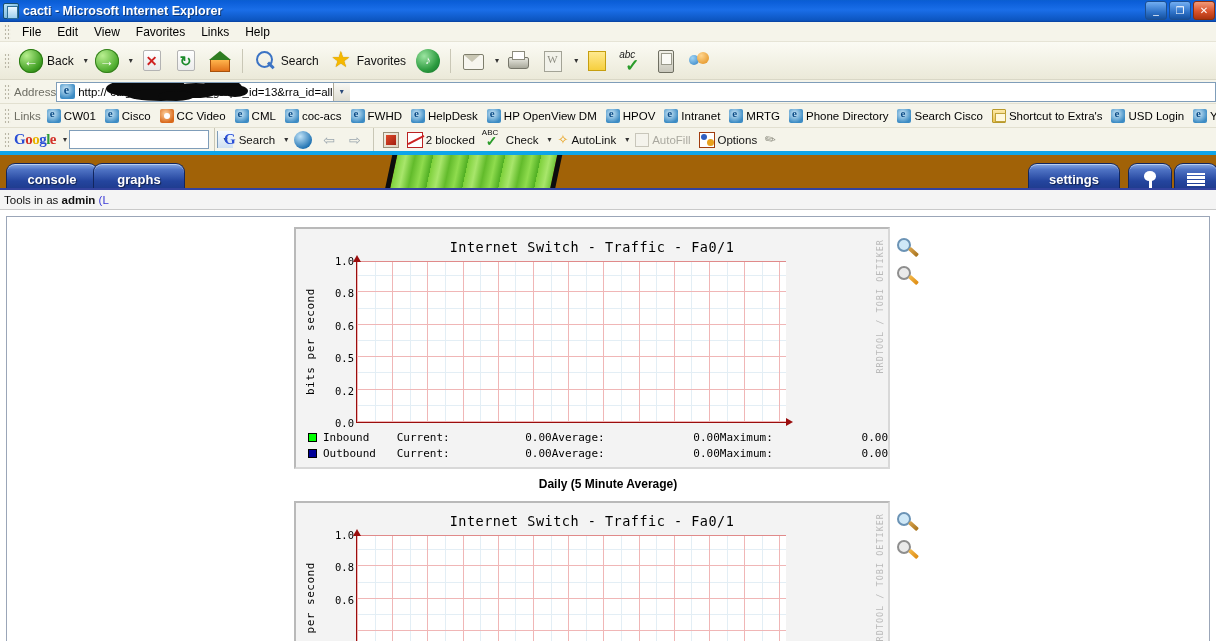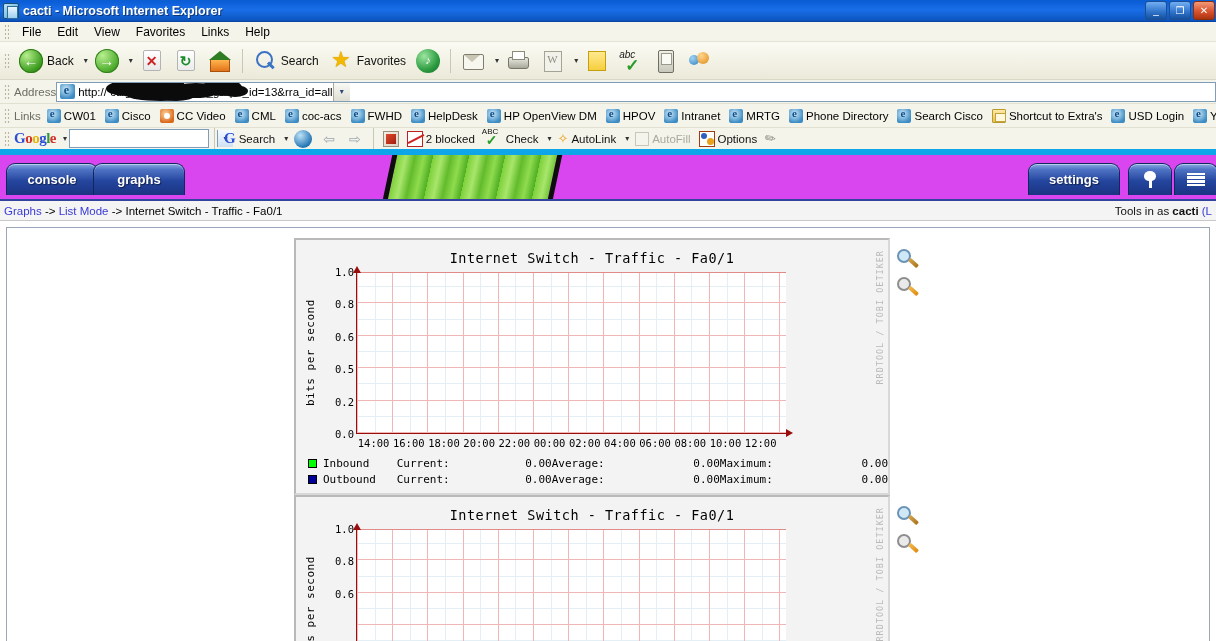--- a/index.html
+++ b/index.html
@@ -142,21 +142,21 @@
   .link-ico:after { content:"e"; position:absolute; left:3px; top:-2px; color:#0b4b86; font-weight:bold; font-size:11px;
     font-family:"Liberation Serif", serif; }
   .link-ico.media { background: radial-gradient(circle at 40% 35%, #ffd3a0, #d9691b 72%); }
   .link-ico.media:after { content:""; left:4px; top:4px; width:6px;height:6px;border-radius:50%;background:#fff; }
   .link-ico.folder { background: linear-gradient(180deg,#fde9a8,#e9c14e); border:1px solid #b99a2b; border-radius:1px;}
   .link-ico.folder:after { content:""; left:2px; top:3px; width:9px; height:7px; background:#fff8dc; border:1px solid #c0a33c; }
   .link-text { font-size:11.5px; color:#000; }
 
   
   .gbar { height:27px; background:#f5f4ea; display:flex; align-items:center; padding-left:4px;
-    border-bottom:6px solid #0ea5e9; overflow:hidden; white-space:nowrap; }
+    border-bottom:4px solid #0ea5e9; overflow:hidden; white-space:nowrap; }
   .glogo { font-family:"Liberation Serif", serif; font-size:15px; font-weight:bold; letter-spacing:-.5px; margin-right:2px; }
   .glogo .b{color:#2a4fd6}.glogo .r{color:#d3322a}.glogo .y{color:#e9b402}.glogo .g{color:#2e9a38}
   .gsearch-box { width:140px; height:19px; background:#fff; border:1px solid #7f9db9; display:flex; align-items:center; }
   .gsearch-input { flex:1; font-size:11px; border:0; outline:none; padding-left:3px; color:#000; background:transparent; }
   .gsearch-drop { width:16px;height:17px;flex:none;background:linear-gradient(180deg,#f7fbff,#cfe0f2);
     border-left:1px solid #7f9db9; display:flex;align-items:center;justify-content:center;font-size:8px;color:#23487c;}
   .gitem { display:flex; align-items:center; padding:0 4px; height:22px; }
   .gitem .t { font-size:11.5px; color:#111; margin-left:3px; }
   .gitem .t.dim { color:#aaa9a0; }
   .g-G { font-family:"Liberation Serif", serif; font-weight:bold; color:#2a4fd6; font-size:15px; }
@@ -171,21 +171,21 @@
   .g-abc:before { content:"ABC"; position:absolute; left:-1px; top:-2px; font-size:8px; color:#111; }
   .g-abc:after { content:"\2713"; position:absolute; left:3px; top:3px; font-size:14px; color:#2a9c2a; font-weight:bold; }
   .g-wand { font-size:13px; color:#e8a11c; }
   .g-form { width:14px;height:14px;border:1px solid #c8c6ba;background:#f4f3ec; }
   .g-opt { width:16px;height:16px;border:1px solid #a03c0e;background:#fff;position:relative; }
   .g-opt:after { content:""; position:absolute; left:1px;top:1px;width:6px;height:6px;border-radius:50%;background:#2f5fc0; }
   .g-opt:before { content:""; position:absolute; left:7px;top:6px;width:7px;height:7px;border-radius:50%;background:#e8a11c; }
   .g-pencil { font-size:13px; color:#8d8d80; transform:rotate(-35deg); }
 
   
-  .cacti-head { height:44px; background:#d946ef; position:relative; overflow:hidden;text-decoration:underline; }
+  .cacti-head { height:33px; background:#a16207; position:relative; overflow:hidden;text-decoration:underline; }
   .cactus {
     position:absolute; left:388px; top:-8px; width:170px; height:56px;
     transform: skewX(-12deg);
     background: repeating-linear-gradient(90deg,
       #7dd03a 0px, #a8e66b 9px, #62bb2b 18px, #8fdc4e 27px, #4fae22 36px);
     border-left:5px solid #0d0d0d; border-right:5px solid #0d0d0d;
   }
   .ctab {
     position:absolute; top:8px; height:32px; min-width:92px; padding:0 14px;
     background: linear-gradient(180deg,#89a9e0 0%,#4f73c4 18%,#24459e 55%,#1b3482 100%);
@@ -548,25 +548,22 @@
     <span class="list-ico">
         <i></i>
         <i></i>
         <i></i>
         <i></i>
       </span>
   </div>
 </div>
 
 <div class="crumbbar">
-  <div>
-    <a href="#">Graphs</a><span> -&gt; </span><a href="#">List Mode</a><span> -&gt; </span><span>Internet Switch - Traffic - Fa0/1</span>
-  </div>
   <div class="crumb-right">
-    <span>Tools in as </span><b>cacti</b><span class="lk"> (L</span>
+    <span>Tools in as </span><b>admin</b><span class="lk"> (L</span>
   </div>
 </div>
 
 <div class="page">
   <div class="panel">
     <div class="panel-body">
 
       <div class="graph-row">
         <div class="graph-wrap">
           <div class="graph-box">
@@ -581,34 +578,20 @@
                 <span style="top:129.6px">0.2</span>
                 <span style="top:162px">0.0</span>
               </div>
               <div class="g-plot">
                 <div class="grid-minor"></div>
                 <div class="grid-major"></div>
                 <div class="topline"></div>
                 <div class="arrow-up"></div>
                 <div class="arrow-right"></div>
               </div>
-            </div>
-            <div class="g-xaxis">
-              <span>14:00</span>
-              <span>16:00</span>
-              <span>18:00</span>
-              <span>20:00</span>
-              <span>22:00</span>
-              <span>00:00</span>
-              <span>02:00</span>
-              <span>04:00</span>
-              <span>06:00</span>
-              <span>08:00</span>
-              <span>10:00</span>
-              <span>12:00</span>
             </div>
             <div class="g-legend">
               <div class="leg-row">
                 <span class="sw" style="background:#00ff00"></span>
                 <span class="leg-name">Inbound</span>
                 <span class="leg-k">Current:</span>
                 <span class="leg-v">0.00</span>
                 <span class="leg-k2">Average:</span>
                 <span class="leg-v">0.00</span>
                 <span class="leg-k2">Maximum:</span>
@@ -632,20 +615,21 @@
                 <span class="lens"></span>
                 <span class="handle"></span>
               </a>
             <a class="zoom-ico out" href="#">
                 <span class="lens"></span>
                 <span class="handle"></span>
               </a>
           </div>
         </div>
       </div>
+      <div class="graph-caption">Daily (5 Minute Average)</div>
 
       <div class="graph-row">
         <div class="graph-wrap">
           <div class="graph-box">
             <div class="g-title">Internet Switch - Traffic - Fa0/1</div>
             <div class="g-main">
               <div class="g-ylabel">bits per second</div>
               <div class="g-ticks">
                 <span style="top:0px">1.0</span>
                 <span style="top:32.4px">0.8</span>

